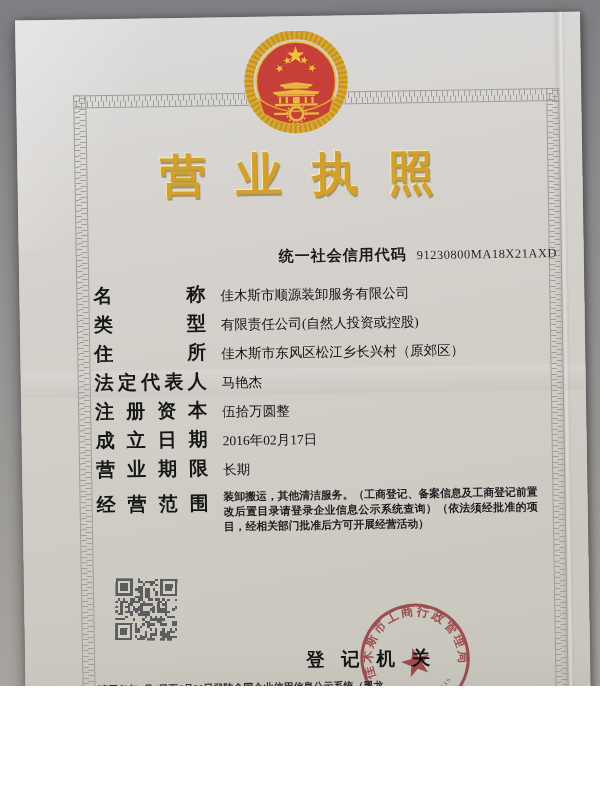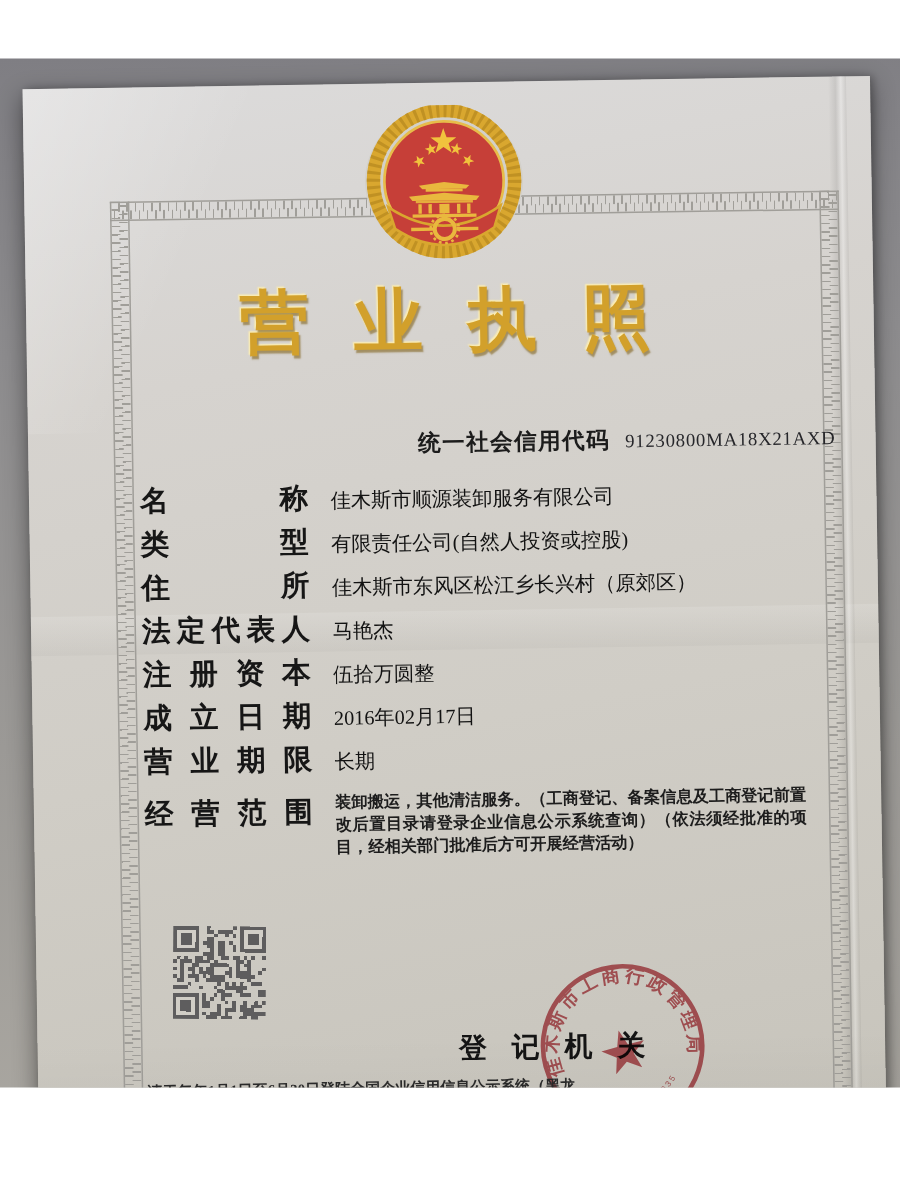--- a/index.html
+++ b/index.html
@@ -1,18 +1,18 @@
 <!DOCTYPE html>
 <html><head>
 <meta charset="utf-8">
 <style>
   html,body{margin:0;padding:0;width:600px;height:793px;overflow:hidden;}
   .photo{position:relative;width:600px;height:686px;overflow:hidden;
     background:linear-gradient(178deg,#7f7e83 0%,#8d8c8e 28%,#9b9996 65%,#a9a6a0 100%);
-    font-family:"Liberation Sans",sans-serif;margin-top:39px;}
+    font-family:"Liberation Sans",sans-serif;}
   .paper{position:absolute;left:21px;top:16px;width:565px;height:766px;
     transform:rotate(-0.9deg);transform-origin:50% 50%;
     background:linear-gradient(170deg,#dcdbdb 0%,#d6d3cf 25%,#d0cdc6 55%,#cac7bf 80%,#c5c2b9 100%);
     box-shadow:0 5px 16px rgba(0,0,0,.45),2px 0 6px rgba(0,0,0,.25);}
   .fold-tl{position:absolute;left:0;top:0;width:150px;height:230px;
     background:linear-gradient(115deg,rgba(255,255,255,.30),rgba(255,255,255,0) 62%);}
   .crease-right{position:absolute;top:0;bottom:0;right:16px;width:12px;
     background:linear-gradient(90deg,rgba(0,0,0,0),rgba(0,0,0,.08) 40%,rgba(255,255,255,.30) 70%,rgba(0,0,0,.06));}
   .crease-mid{position:absolute;left:0;right:0;top:352px;height:26px;opacity:.5;
     background:linear-gradient(180deg,rgba(255,255,255,.25),rgba(0,0,0,.05));}

